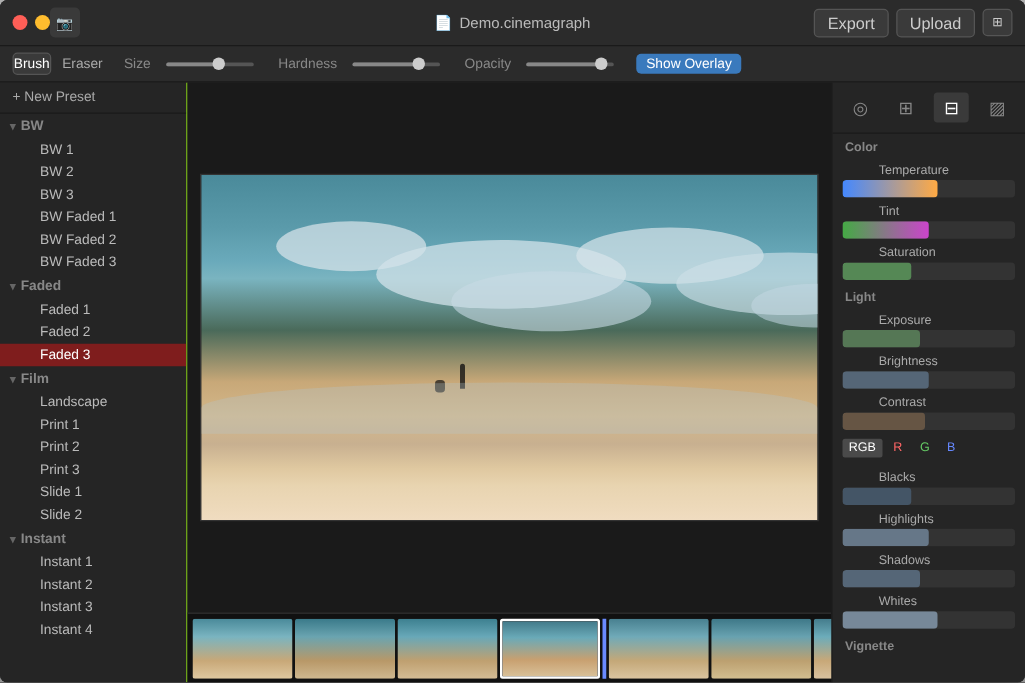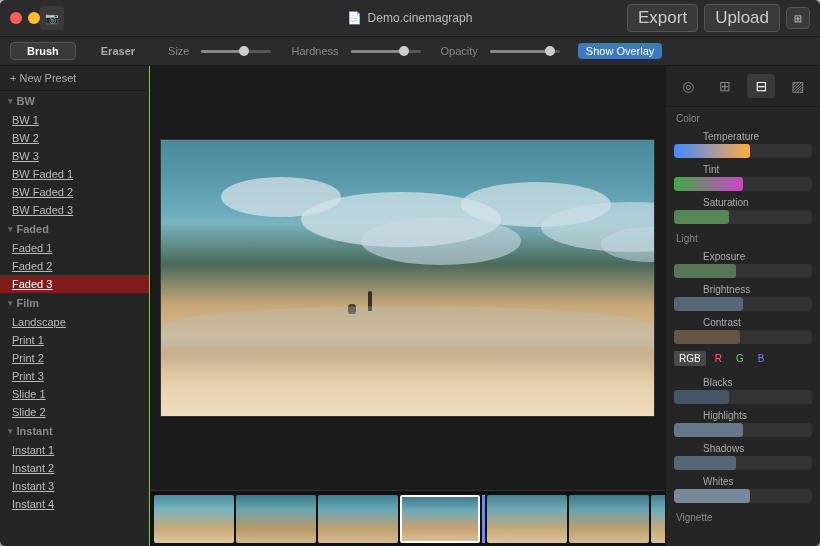--- a/index.html
+++ b/index.html
@@ -61,21 +61,21 @@
       display: flex;
       gap: 6px;
       align-items: center;
     }
     .btn-export, .btn-upload {
       background: #3a3a3a;
       border: 1px solid #555;
       color: #ccc;
       border-radius: 4px;
       padding: 3px 10px;
-      font-size: 17px;
+      font-size: 13px;
       cursor: pointer;
     }
     .btn-grid {
       background: #3a3a3a;
       border: 1px solid #555;
       color: #ccc;
       border-radius: 4px;
       width: 24px;
       height: 22px;
       display: flex;
@@ -94,24 +94,23 @@
       align-items: center;
       padding: 0 10px;
       gap: 8px;
       flex-shrink: 0;
     }
     .tool-btn {
       background: transparent;
       border: 1px solid transparent;
       color: #aaa;
       border-radius: 4px;
-      padding: 2px 16px;
-      font-size: 11px;
-      cursor: pointer;
-      font-weight: bold;
+      padding: 2px 0;
+      font-size: 11px;
+      cursor: pointer;
     }
     .tool-btn.active {
       background: #3a3a3a;
       border-color: #555;
       color: #fff;
     }
     .toolbar-label {
       color: #888;
       font-size: 11px;
       margin-left: 8px;
@@ -183,25 +182,24 @@
       color: #888;
       font-size: 11px;
       font-weight: 600;
       cursor: pointer;
     }
     .sidebar-section-header .arrow {
       font-size: 9px;
       color: #666;
     }
     .sidebar-item {
-      padding: 3px 10px 3px 12px;
+      padding: 3px 10px 3px 32px;
       color: #bbb;
       font-size: 11px;
       cursor: pointer;
-      text-decoration: underline;
     }
     .sidebar-item.active { background: #7f1d1d; color: #fff; }
     
     .canvas-area {
       flex: 1;
       background: #1a1a1a;
       display: flex;
       flex-direction: column;
       overflow: hidden;
     }
@@ -314,20 +312,21 @@
     }
     .panel-icon-btn.active {
       background: #3a3a3a;
       color: #fff;
     }
     .panel-section-label {
       color: #888;
       font-size: 10px;
       padding: 6px 10px 4px;
       text-transform: none;
+      font-weight: bold;
     }
     .panel-slider-row {
       padding: 3px 8px;
     }
     .panel-slider-label {
       color: #aaa;
       font-size: 10px;
       margin-bottom: 2px;
       margin-left: 29px;
     }

